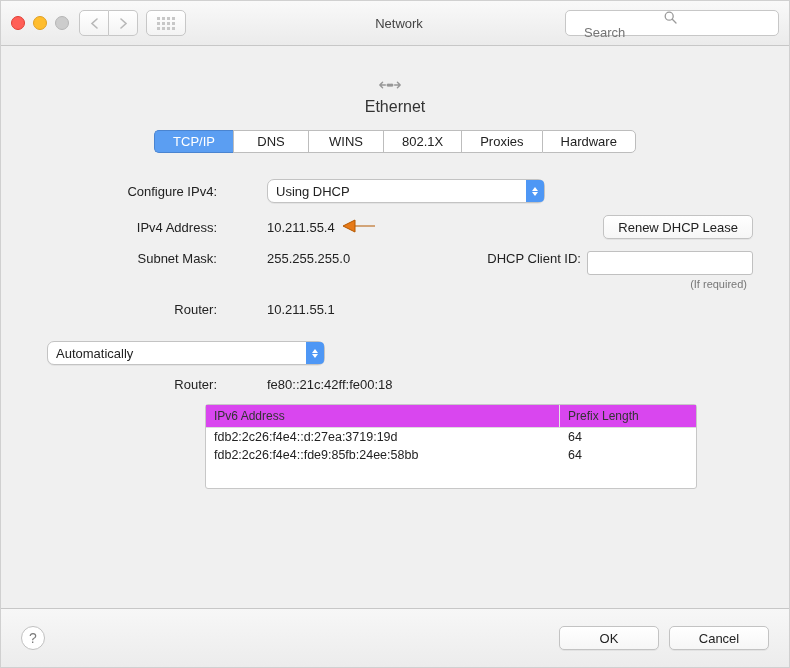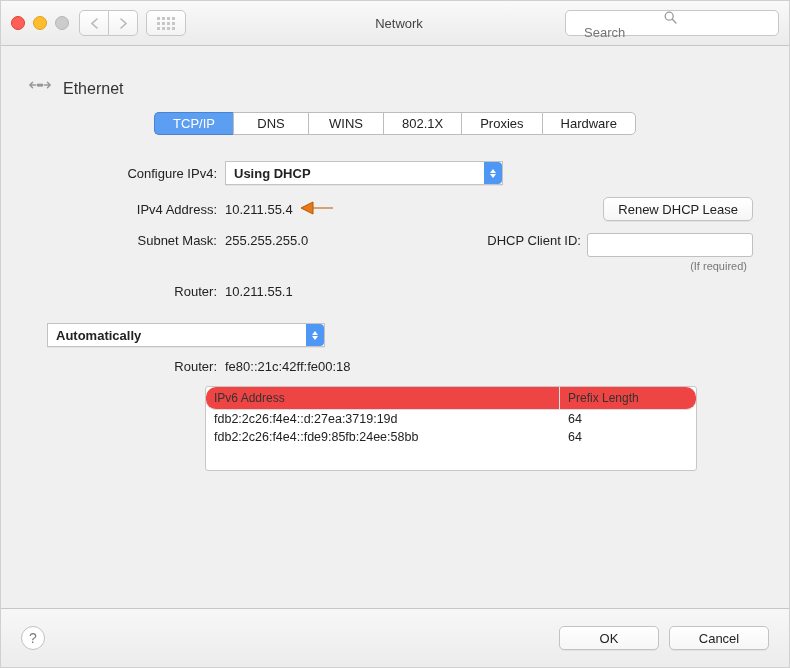--- a/index.html
+++ b/index.html
@@ -15,45 +15,45 @@
   .navbtn{width:28px;height:24px;background:linear-gradient(#fff,#f3f3f3);border:1px solid #c7c7c7;display:flex;align-items:center;justify-content:center;color:#bbb;}
   .navbtn:first-child{border-radius:5px 0 0 5px;}
   .navbtn:last-child{border-radius:0 5px 5px 0;border-left:none;}
   .gridbtn{width:38px;height:24px;border:1px solid #c7c7c7;border-radius:5px;background:linear-gradient(#fff,#f3f3f3);display:flex;align-items:center;justify-content:center;color:#bbb;}
   .wtitle{position:absolute;left:8px;right:0;text-align:center;font-size:13px;color:#444;pointer-events:none;}
   .searchwrap{margin-left:auto;display:flex;align-items:center;background:#fff;border:1px solid #c7c7c7;border-radius:5px;height:24px;width:200px;padding:0 6px;color:#a0a0a0;flex-direction:column;}
   .searchwrap svg{margin-right:4px;flex:none;}
   .searchinput{border:none;outline:none;background:transparent;flex:1;font-size:13px;color:#333;}
   
   .body{padding:26px 26px 0 26px;height:calc(100% - 44px - 58px);box-sizing:border-box;}
-  .header{display:flex;align-items:flex-end;margin-bottom:14px;}
+  .header{display:flex;align-items:center;margin-bottom:14px;flex-direction:column;}
   .arrow-diamond{width:26px;height:26px;margin-right:10px;display:flex;align-items:center;justify-content:center;}
   .ptitle{font-size:16px;color:#333;}
   
   .tabs{display:flex;justify-content:center;margin-bottom:26px;}
   .tab{border:1px solid #bdbdbd;border-right:none;padding:3px 18px;background:#fff;font-size:13px;min-width:38px;text-align:center;}
   .tab:last-child{border-right:1px solid #bdbdbd;border-radius:0 5px 5px 0;}
   .tab:first-child{border-radius:5px 0 0 5px;}
   .tab.sel{background:#5b9ef2;border-color:#4a84d0;color:#fff;}
   
   .form{margin-left:20px;}
-  .row{display:flex;align-items:center;margin-bottom:12px;}
+  .row{display:flex;align-items:center;margin-bottom:12px;gap:42px;}
   .lab{width:170px;text-align:right;padding-right:8px;color:#222;}
   .val{min-width:120px;}
-  .select{display:flex;align-items:center;background:#fff;border:1px solid #c3c3c3;border-radius:0;height:22px;width:268px;padding-left:8px;box-shadow:0 1px 0 rgba(0,0,0,.05);font-weight:bold;}
+  .select{display:flex;align-items:center;background:#fff;border:1px solid #c3c3c3;border-radius:7px;height:22px;width:268px;padding-left:8px;box-shadow:0 1px 0 rgba(0,0,0,.05);}
   .select .caret{margin-left:auto;width:18px;height:22px;background:#4e97f5;border-radius:0 4px 4px 0;display:flex;flex-direction:column;align-items:center;justify-content:center;gap:1px;}
   .select .caret::before,.select .caret::after{content:"";width:0;height:0;border-left:3px solid transparent;border-right:3px solid transparent;}
   .select .caret::before{border-bottom:4px solid #fff;}
   .select .caret::after{border-top:4px solid #fff;}
   .btn{background:linear-gradient(#fff,#f6f6f6);border:1px solid #c3c3c3;border-radius:5px;height:22px;padding:0 14px;font-size:13px;display:inline-flex;align-items:center;box-shadow:0 1px 0 rgba(0,0,0,.05);}
   .textfield{height:20px;background:#fff;border:1px solid #c0c0c0;border-radius:3px;width:160px;}
   .smallnote{font-size:11px;color:#777;display:block;text-align:right;width:160px;margin-top:3px;}
   
   .tablewrap{margin-left:178px;width:490px;border:1px solid #c7c7c7;border-radius:3px;background:#fff;margin-top:4px;}
-  .thead{display:flex;border-bottom:1px solid #dcdcdc;background:#ef4444;border-radius:10px;}
+  .thead{display:flex;border-bottom:1px solid #dcdcdc;background:#d946ef;}
   .th{padding:4px 8px;font-size:12px;color:#333;}
   .th.addr{flex:1;border-right:1px solid #e5e5e5;}
   .th.pre{width:120px;}
   .trow{display:flex;padding:2px 8px;font-size:12.5px;}
   .trow .c1{flex:1;}
   .trow .c2{width:120px;}
   .tbody-pad{height:24px;}
   
   .ann-arrow{display:inline-block;margin-left:6px;}
   

